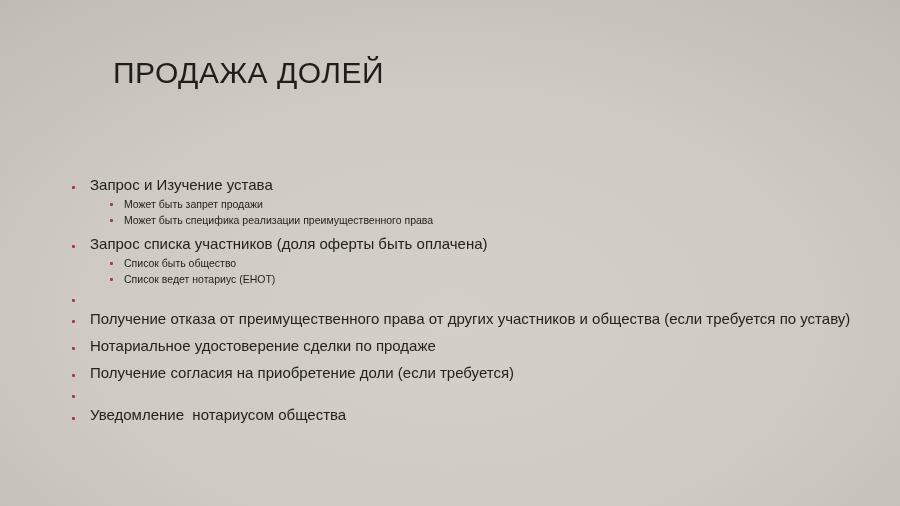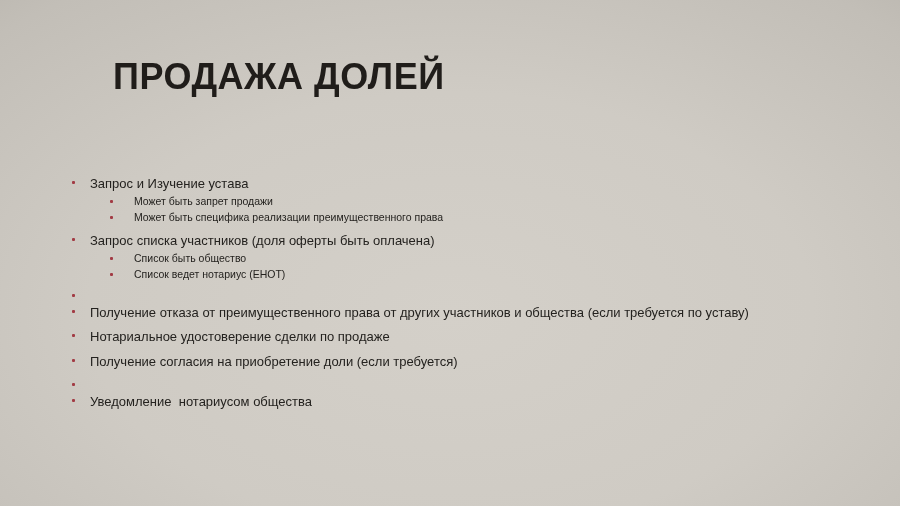--- a/index.html
+++ b/index.html
@@ -19,49 +19,49 @@
         #cfcbc4 35%,
         #c2beb7 62%,
         #aeaaa2 85%,
         #a29e96 100%);
   }
   .title {
     position: absolute;
     left: 113px;
     top: 56px;
     margin: 0;
-    font-size: 36px;
-    font-weight: 700;
+    font-size: 30px;
+    font-weight: 400;
     letter-spacing: 0.5px;
     color: #201d1a;
   }
   .list {
     position: absolute;
     left: 72px;
     top: 176px;
     right: 30px;
   }
   .item {
     display: flex;
     align-items: flex-start;
     line-height: 1.25;
     color: #24221f;
   }
   .item.l1 {
     margin-top: 8px;
-    font-size: 13px;
+    font-size: 15px;
+    align-items: center;
   }
   .item.l1:first-child {
     margin-top: 0;
   }
   .item.l2 {
     margin-top: 3px;
     margin-left: 38px;
     font-size: 10.5px;
-    gap: 10px;
   }
   .dot {
     flex: 0 0 3px;
     width: 3px;
     height: 3px;
     border-radius: 1px;
     margin-top: 5px;
   }
   .l1 .dot { margin-right: 15px; }
   .l2 .dot { margin-right: 11px; margin-top: 5px; }

